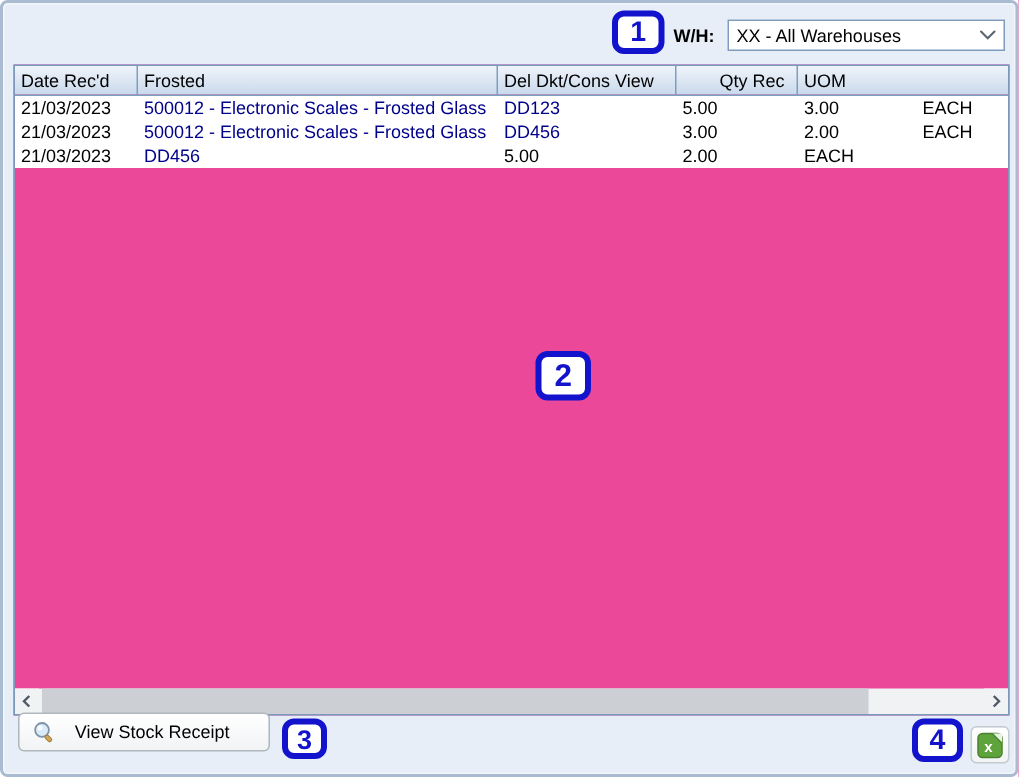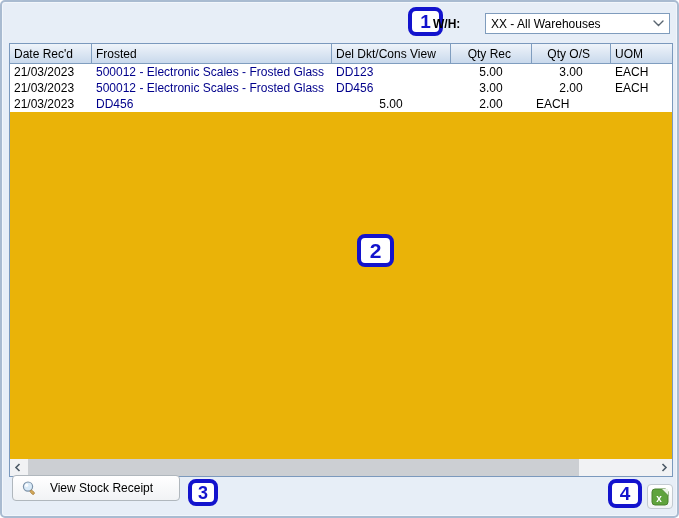--- a/index.html
+++ b/index.html
@@ -8,59 +8,59 @@
 
   .window {
     position:absolute; left:0; top:0; width:679px; height:518px;
     background:#e7eef7;
     border:2px solid #a9bbd1; border-radius:5px;
     box-shadow: inset 0 0 0 1px #f2f6fb;
   }
 
   
   .wh-label {
-    position:absolute; left:431px; top:15px;
+    position:absolute; left:447px; top:15px;
     font-size:12px; font-weight:bold; color:#000;
   }
   .dropdown {
     position:absolute; left:483px; top:11px; width:185px; height:21px;
     background:#ffffff; border:1px solid #7f9cbd;
     display:flex; align-items:center; padding:0 5px; font-size:12px; color:#000;
   }
   .dropdown .chev { margin-left:auto; display:flex; align-items:center; }
 
   
   .table-wrap {
     position:absolute; left:7px; top:41px; width:664px; height:434px;
-    background:#eab308; border:1px solid #7b99bd;
+    background:#ec4899; border:1px solid #7b99bd;
   }
   .grid-header {
     display:grid; grid-template-columns:82px 240px 119px 81px 79px 1fr;
     height:20px;
     background:linear-gradient(#eff4fa, #c9d9ec);
     border-bottom:1px solid var(--header-border,#7f9dbf);
   }
   .hcell {
     font-size:12px; color:#000; padding:3px 3px 0 4px;
     border-right:1px solid var(--header-border,#7f9dbf);
     white-space:nowrap; overflow:hidden;
   }
-  .hcell.num { text-align:right; padding-right:20px; }
+  .hcell.num { text-align:right; padding-right:8px; }
   .hcell:last-child { border-right:none; }
 
   .grid-row {
     display:grid; grid-template-columns:82px 240px 119px 81px 79px 1fr;
     height:16px; background:#fff;
   }
   .cell {
     font-size:12px; line-height:16px; color:#000; padding:0 3px 0 4px;
     white-space:nowrap; overflow:hidden;
   }
   .cell.link { color:var(--product-link,#00008b); }
-  .cell.num { text-align:center; padding-right:5px; }
+  .cell.num { text-align:left; padding-right:5px; }
 
   
   .hscroll {
     position:absolute; left:0; right:0; bottom:0; height:17px;
     background:#f1f2f4; display:flex; align-items:stretch;
   }
   .scroll-btn {
     width:16px; display:flex; align-items:center; justify-content:center;
     background:#f1f2f4; flex:0 0 16px;
   }
@@ -118,21 +118,20 @@
         </svg>
     </span>
   </div>
 
   <div class="table-wrap">
     <div class="grid-header">
       <div class="hcell">Date Rec'd</div>
       <div class="hcell">Frosted</div>
       <div class="hcell">Del Dkt/Cons View</div>
       <div class="hcell num">Qty Rec</div>
-      <div class="hcell num">Qty O/S</div>
       <div class="hcell">UOM</div>
     </div>
 
     <div class="grid-row">
       <div class="cell">21/03/2023</div>
       <div class="cell link">500012 - Electronic Scales - Frosted Glass</div>
       <div class="cell link">DD123</div>
       <div class="cell num">5.00</div>
       <div class="cell num">3.00</div>
       <div class="cell">EACH</div>

